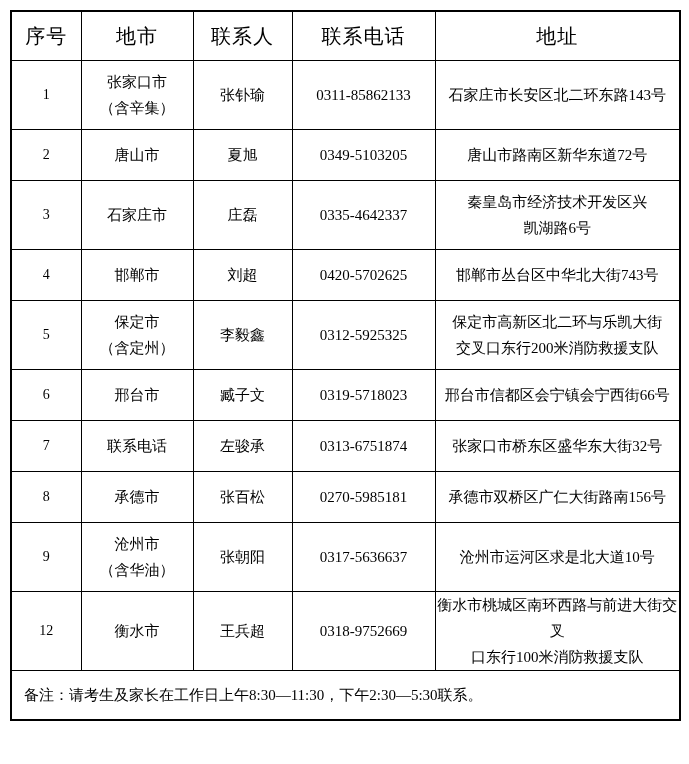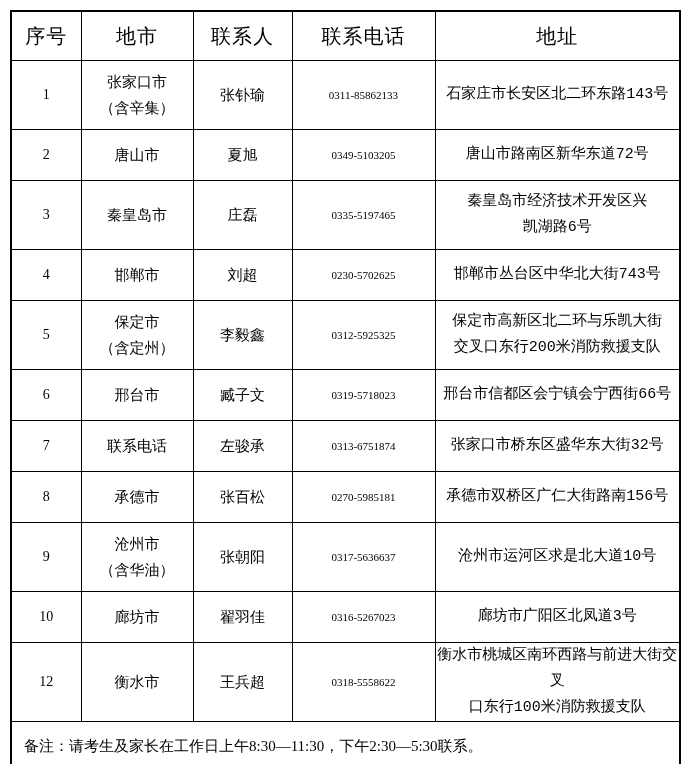--- a/index.html
+++ b/index.html
@@ -50,26 +50,26 @@
     font-family: "Liberation Serif", "DejaVu Serif", serif;
   }
   tbody td {
     font-size: 15px;
     line-height: 26px;
   }
   tbody tr.r-tall td { height: 68px; }
   tbody tr.r-short td { height: 50px; }
 
   td.idx-cell   { font-size: 14px; font-family: "Liberation Serif", "DejaVu Serif", serif; }
-  td.phone-cell { font-size: 11px; letter-spacing: 0px; font-family: "Liberation Serif", "DejaVu Serif", serif; }
+  td.phone-cell { font-size: 15px; letter-spacing: 0px; font-family: "Liberation Serif", "DejaVu Serif", serif; }
   td.city-cell, td.name-cell, td.addr-cell { font-size: 15px; }
 
   .cell-lines { display: block; }
   .cell-line  { display: block; white-space: nowrap; }
-  .addr-cell .cell-line { white-space: normal; font-family: Liberation Mono, monospace; }
+  .addr-cell .cell-line { white-space: normal; }
 
   tfoot td.note-cell {
     height: 48px;
     text-align: left;
     padding-left: 12px;
     font-size: 15px;
     vertical-align: middle;
   }
 </style>
 </head>
@@ -122,41 +122,41 @@
           <td class="addr-cell">
             <span class="cell-lines">
               <span class="cell-line">唐山市路南区新华东道72号</span>
             </span>
           </td>
         </tr>
         <tr class="r-tall">
           <td class="idx-cell">3</td>
           <td class="city-cell">
             <span class="cell-lines">
-              <span class="cell-line">秦皇岛市</span>
+              <span class="cell-line">石家庄市</span>
             </span>
           </td>
           <td class="name-cell">庄磊</td>
-          <td class="phone-cell">0335-5197465</td>
+          <td class="phone-cell">0335-4642337</td>
           <td class="addr-cell">
             <span class="cell-lines">
               <span class="cell-line">秦皇岛市经济技术开发区兴</span>
               <span class="cell-line">凯湖路6号</span>
             </span>
           </td>
         </tr>
         <tr class="r-short">
           <td class="idx-cell">4</td>
           <td class="city-cell">
             <span class="cell-lines">
               <span class="cell-line">邯郸市</span>
             </span>
           </td>
           <td class="name-cell">刘超</td>
-          <td class="phone-cell">0230-5702625</td>
+          <td class="phone-cell">0420-5702625</td>
           <td class="addr-cell">
             <span class="cell-lines">
               <span class="cell-line">邯郸市丛台区中华北大街743号</span>
             </span>
           </td>
         </tr>
         <tr class="r-tall">
           <td class="idx-cell">5</td>
           <td class="city-cell">
             <span class="cell-lines">
@@ -227,44 +227,29 @@
             </span>
           </td>
           <td class="name-cell">张朝阳</td>
           <td class="phone-cell">0317-5636637</td>
           <td class="addr-cell">
             <span class="cell-lines">
               <span class="cell-line">沧州市运河区求是北大道10号</span>
             </span>
           </td>
         </tr>
-        <tr class="r-short">
-          <td class="idx-cell">10</td>
-          <td class="city-cell">
-            <span class="cell-lines">
-              <span class="cell-line">廊坊市</span>
-            </span>
-          </td>
-          <td class="name-cell">翟羽佳</td>
-          <td class="phone-cell">0316-5267023</td>
-          <td class="addr-cell">
-            <span class="cell-lines">
-              <span class="cell-line">廊坊市广阳区北凤道3号</span>
-            </span>
-          </td>
-        </tr>
         <tr class="r-tall">
           <td class="idx-cell">12</td>
           <td class="city-cell">
             <span class="cell-lines">
               <span class="cell-line">衡水市</span>
             </span>
           </td>
           <td class="name-cell">王兵超</td>
-          <td class="phone-cell">0318-5558622</td>
+          <td class="phone-cell">0318-9752669</td>
           <td class="addr-cell">
             <span class="cell-lines">
               <span class="cell-line">衡水市桃城区南环西路与前进大街交叉</span>
               <span class="cell-line">口东行100米消防救援支队</span>
             </span>
           </td>
         </tr>
       </tbody>
     <tfoot>
       <tr>

